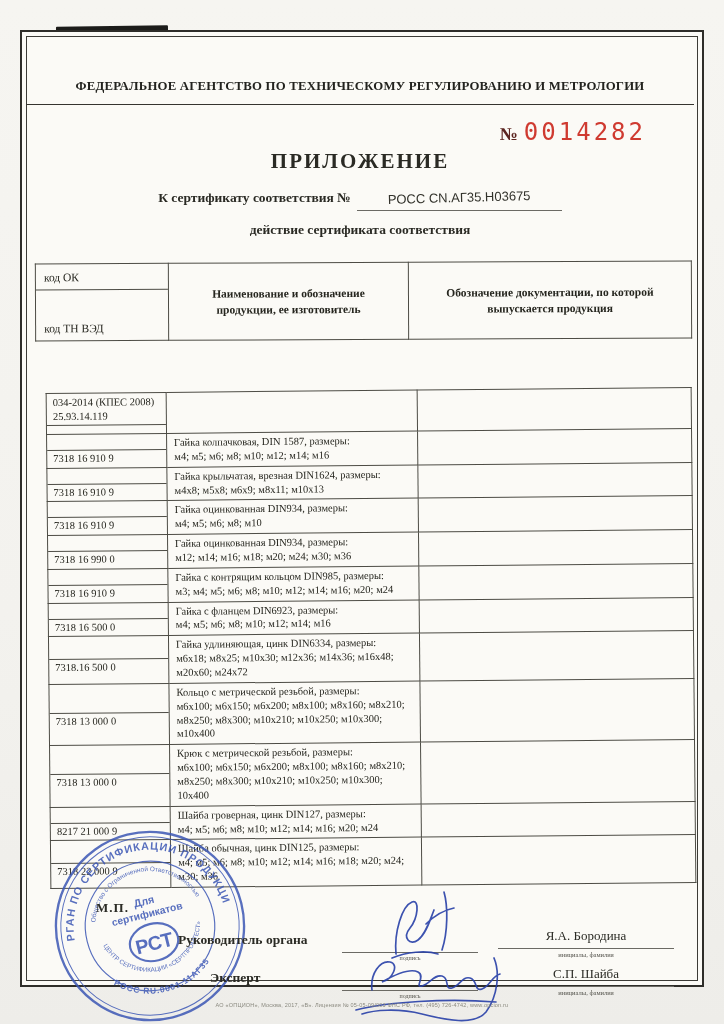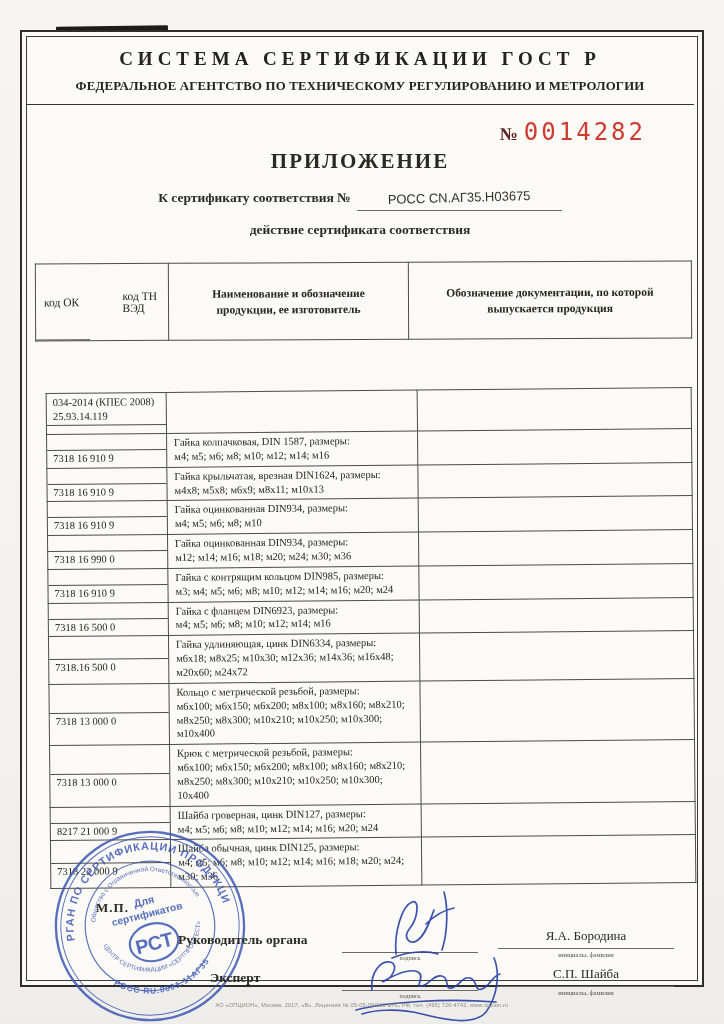--- a/index.html
+++ b/index.html
@@ -42,21 +42,21 @@
     font-weight:bold;font-size:13.5px;line-height:1.45;color:#2a2a24;}
 
   table{border-collapse:collapse;}
   td{border:1px solid #4d4c45;vertical-align:top;}
 
   .head-table{position:absolute;top:226px;left:9px;transform:rotate(-0.25deg);}
   .head-table td{height:74px;}
   .ht-c1{width:130px;position:relative;}
   .ht-c2{width:237px;}
   .ht-c3{width:280px;}
-  .ht-sub{position:absolute;inset:0;display:flex;flex-direction:row;gap:25px;}
+  .ht-sub{position:absolute;inset:0;display:flex;flex-direction:column;gap:25px;}
   .ht-sub .half{flex:1 1 50%;display:flex;align-items:center;padding-left:8px;font-size:11.5px;}
   .ht-sub .half:first-child{border-bottom:1px solid #4d4c45;}
   .ht-center{display:flex;height:100%;align-items:center;justify-content:center;text-align:center;
     font-size:11.5px;font-weight:600;line-height:1.4;padding:0 14px;}
 
   .body-table{position:absolute;top:354px;left:22px;transform:rotate(-0.55deg);transform-origin:50% 50%;}
   .bt-c1{width:118px;position:relative;}
   .bt-c2{width:238px;}
   .bt-c3{width:273px;}
   .bt-sub{position:absolute;inset:0;display:flex;flex-direction:column;}
@@ -85,21 +85,20 @@
 
 <div class="page">
   <div class="scan-artifact"></div>
 
   <div class="frame-outer">
     <div class="frame-inner"></div>
   </div>
 
   <div class="content">
 
-    <div class="masthead-1">СИСТЕМА СЕРТИФИКАЦИИ ГОСТ Р</div>
     <div class="masthead-2">ФЕДЕРАЛЬНОЕ АГЕНТСТВО ПО ТЕХНИЧЕСКОМУ РЕГУЛИРОВАНИЮ И МЕТРОЛОГИИ</div>
     <div class="masthead-rule"></div>
 
     <div class="doc-number">
       <span class="num-sign">№</span><span class="num-digits">0014282</span>
     </div>
 
     <div class="doc-title">ПРИЛОЖЕНИЕ</div>
 
     <div class="cert-line">

